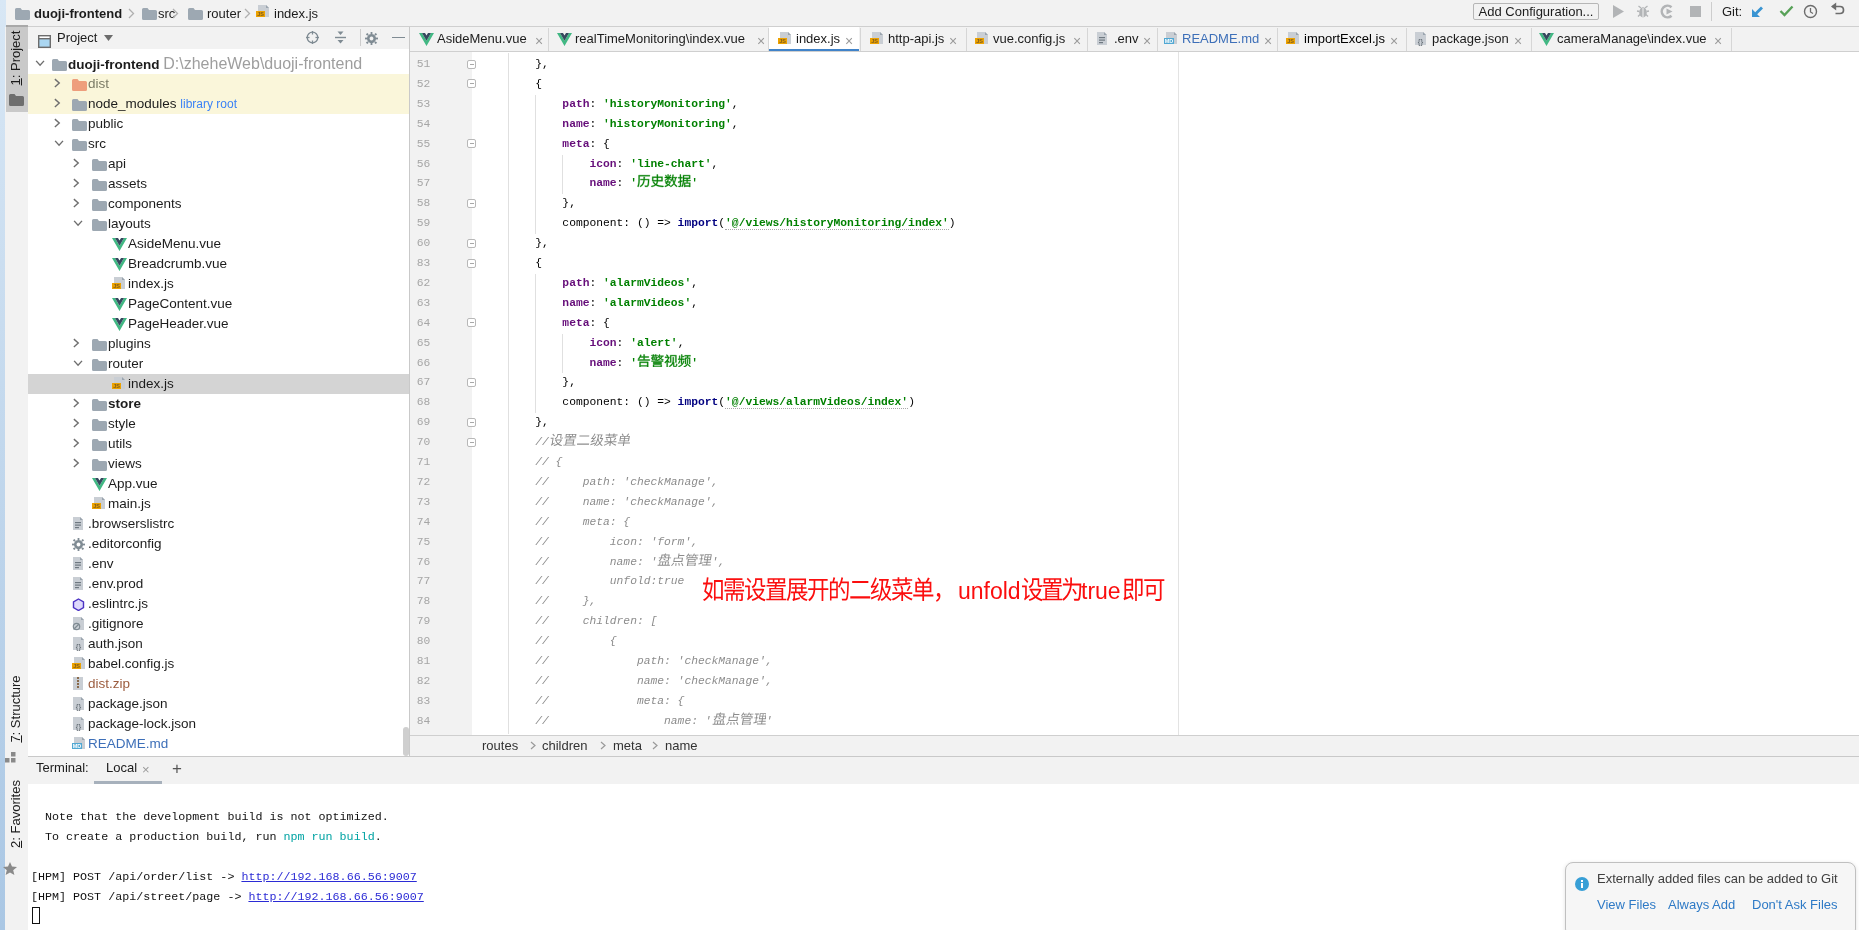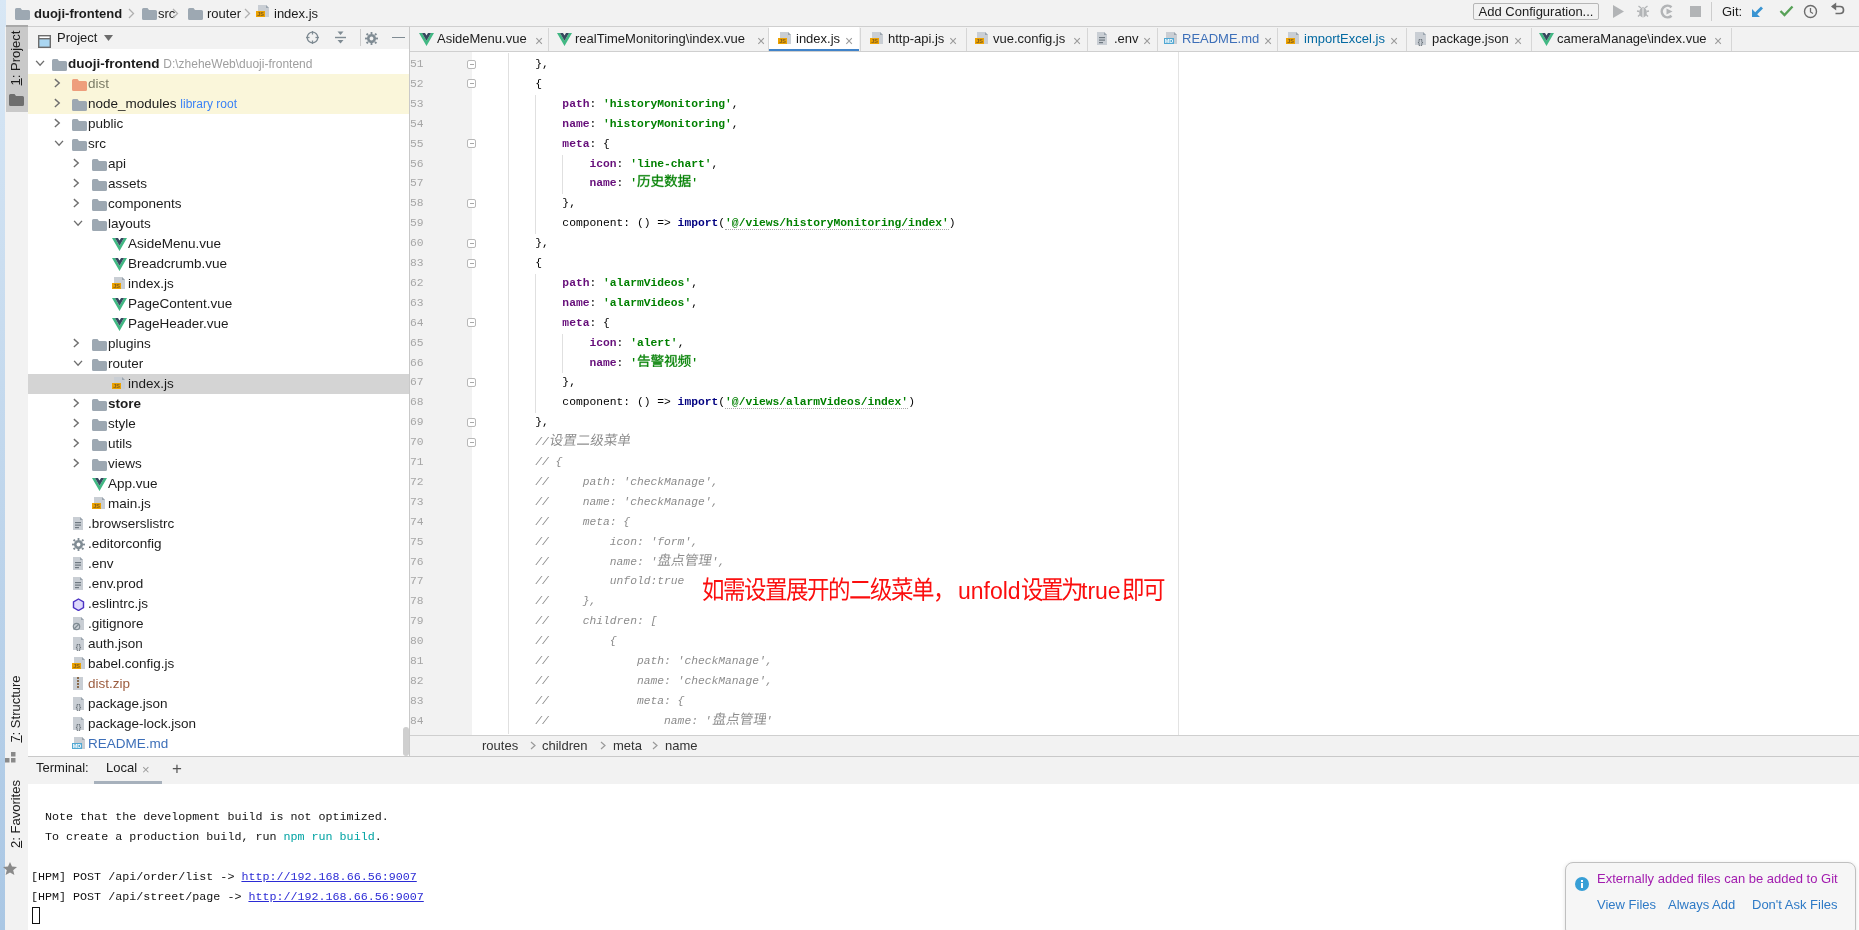--- a/index.html
+++ b/index.html
@@ -3,21 +3,21 @@
 *{margin:0;padding:0;box-sizing:border-box}
 html,body{width:1859px;height:930px;overflow:hidden}
 body{font-family:"Liberation Sans",sans-serif;background:#f2f2f2;position:relative}
 .abs{position:absolute}
 .cl{position:absolute;left:481px;height:19.9px;line-height:19.9px;font-family:"Liberation Mono",monospace;font-size:11.3px;white-space:pre;color:#000}
 .cl .k{color:#660e7a;font-weight:bold}
 .cl .s{color:#008000;font-weight:bold}
 .cl .kw{color:#000080;font-weight:bold}
 .cl.cm{color:#8c8c8c;font-style:italic}
 .sw{border-bottom:1px dotted #a8a8a8}
-.gn{position:absolute;left:410px;width:27px;text-align:left;font-family:"Liberation Mono",monospace;font-size:11.3px;color:#a6a6a6;height:19.9px;line-height:19.9px}
+.gn{position:absolute;left:410px;width:27px;text-align:center;font-family:"Liberation Mono",monospace;font-size:11.3px;color:#a6a6a6;height:19.9px;line-height:19.9px}
 .fm{position:absolute;left:467px;width:9px;height:9px;border:1px solid #b8b8b8;border-radius:2px;background:#fff}
 .fm:after{content:"";position:absolute;left:1.5px;right:1.5px;top:3px;height:1px;background:#a8a8a8}
 .ig{position:absolute;width:1px;background:#e0e0e0}
 .trow{height:20px;line-height:20px;font-size:13.5px;white-space:pre;color:#1c1c1c}
 .tlabel{height:24px;line-height:24px;font-size:13px;white-space:pre}
 .tx{color:#9a9a9a;font-size:14px;height:16px;line-height:16px}
 .bctext{font-size:13px;height:27px;line-height:27px;color:#1c1c1c}
 .tline{font-family:"Liberation Mono",monospace;font-size:11.7px;height:20px;line-height:20px;white-space:pre;color:#111}
 .turl{color:#2b2bd5;text-decoration:underline}
 .vlabel{font-size:13px;color:#1c1c1c;transform:rotate(-90deg);text-align:center;height:22px;line-height:22px;white-space:pre}
@@ -186,21 +186,21 @@
         </g>
       </svg></div>
     <div class="abs" style="left:364px;top:9.5px;width:13px;height:1.8px;background:#7f8b93"></div>
     <div class="abs" style="left:375px;top:700px;width:6px;height:29px;background:#cfcfcf;border-radius:3px"></div>
     <svg class="abs" style="left:7px;top:33px" width="11" height="7" viewBox="0 0 12 8">
       <path d="M1 1 L5.5 6 L10 1" stroke="#6e6e6e" stroke-width="1.6" fill="none"></path>
     </svg>
     <div class="abs" style="left:24px;top:30px"><svg width="15" height="13" viewBox="0 0 15 13" style="">
         <path fill="#9da8b2" d="M0 2.5 Q0 1 1.5 1 L5.5 1 L7 3 L13.5 3 Q15 3 15 4.5 L15 11.5 Q15 13 13.5 13 L1.5 13 Q0 13 0 11.5 Z"></path>
       </svg></div>
-    <div class="abs trow" style="left:40px;top:27px"><span style="color:#1c1c1c;font-weight:bold">duoji-frontend</span> <span style="color:#9e9e9e;font-size:12px">D:\zheheWeb\duoji-frontend</span></div>
+    <div class="abs trow" style="left:40px;top:27px"><span style="color:#1c1c1c;font-weight:bold">duoji-frontend</span> <span style="color:#9e9e9e;font-size:16px">D:\zheheWeb\duoji-frontend</span></div>
     <div class="abs" style="left:0;top:47px;width:381px;height:20px;background:#faf6da"></div>
     <svg class="abs" style="left:26px;top:51px" width="7" height="11" viewBox="0 0 8 12">
       <path d="M1 1 L6 5.5 L1 10" stroke="#6e6e6e" stroke-width="1.6" fill="none"></path>
     </svg>
     <div class="abs" style="left:44px;top:50px"><svg width="15" height="13" viewBox="0 0 15 13" style="">
         <path fill="#ee9e7c" d="M0 2.5 Q0 1 1.5 1 L5.5 1 L7 3 L13.5 3 Q15 3 15 4.5 L15 11.5 Q15 13 13.5 13 L1.5 13 Q0 13 0 11.5 Z"></path>
       </svg></div>
     <div class="abs trow" style="left:60px;top:47px"><span style="color:#7a7a66;font-weight:normal">dist</span></div>
     <div class="abs" style="left:0;top:67px;width:381px;height:20px;background:#faf6da"></div>
     <svg class="abs" style="left:26px;top:71px" width="7" height="11" viewBox="0 0 8 12">
@@ -488,21 +488,21 @@
       <text x="5" y="11.2" font-size="5.5" font-weight="bold" fill="#fff" text-anchor="middle" font-family="Liberation Sans">MD</text>
     </svg></div>
 <div class="abs tlabel" style="left:1182px;top:27px;color:#3d6fb8">README.md</div>
 <div class="abs tx" style="left:1264px;top:33px">×</div>
 <div class="abs" style="left:1286px;top:32px"><svg width="15" height="14" viewBox="0 0 15 14" style="">
       <path fill="#c9ced4" d="M2 0 L10 0 L13 3 L13 12 L2 12 Z"></path>
       <path fill="#9aa4ae" d="M10 0 L13 3 L10 3 Z"></path>
       <rect x="0" y="6" width="9" height="6" fill="#eda200"></rect>
       <text x="4.5" y="11.2" font-size="5.5" font-weight="bold" fill="#7a5c20" text-anchor="middle" font-family="Liberation Sans">JS</text>
     </svg></div>
-<div class="abs tlabel" style="left:1304px;top:27px;color:#0369a1">importExcel.js</div>
+<div class="abs tlabel" style="left:1304px;top:27px;color:#000000">importExcel.js</div>
 <div class="abs tx" style="left:1390px;top:33px">×</div>
 <div class="abs" style="left:1414px;top:32px"><svg width="14" height="14" viewBox="0 0 14 14" style="">
       <path fill="#c9ced4" d="M1 0 L9 0 L12 3 L12 13 L1 13 Z"></path>
       <path fill="#9aa4ae" d="M9 0 L12 3 L9 3 Z"></path>
       <text x="6.5" y="11.5" font-size="8" fill="#555e66" text-anchor="middle" font-family="Liberation Sans">{}</text>
     </svg></div>
 <div class="abs tlabel" style="left:1432px;top:27px;color:#1c1c1c">package.json</div>
 <div class="abs tx" style="left:1514px;top:33px">×</div>
 <div class="abs" style="left:1539px;top:32px"><svg width="15" height="13" viewBox="0 0 15 13" style="">
       <path fill="#41b883" d="M0 0 L3 0 L7.5 7.8 L12 0 L15 0 L7.5 13 Z"></path>
@@ -681,15 +681,15 @@
 <div class="abs tline" style="left:31px;top:827px">  To create a production build, run <span style="color:#00a3a3">npm run build</span>.</div>
 <div class="abs tline" style="left:31px;top:867px">[HPM] POST /api/order/list -&gt; <span class="turl">http://192.168.66.56:9007</span></div>
 <div class="abs tline" style="left:31px;top:887px">[HPM] POST /api/street/page -&gt; <span class="turl">http://192.168.66.56:9007</span></div>
 <div class="abs" style="left:32px;top:907px;width:8px;height:17px;border:1.5px solid #111"></div>
 <div class="abs" style="left:1565px;top:862px;width:291px;height:75px;background:#f6f6f6;border:1px solid #c0c0c0;border-radius:8px;box-shadow:0 1px 4px rgba(0,0,0,0.12)"></div>
 <svg width="14" height="14" viewBox="0 0 14 14" style="position:absolute;left:1575px;top:877px">
     <circle cx="7" cy="7" r="7" fill="#389fd6"></circle>
     <rect x="6" y="3" width="2" height="2" fill="#fff"></rect>
     <rect x="6" y="6" width="2" height="5" fill="#fff"></rect>
   </svg>
-<div class="abs" style="left:1597px;top:871px;font-size:13px;color:#a21caf">Externally added files can be added to Git</div>
+<div class="abs" style="left:1597px;top:871px;font-size:13px;color:#404040">Externally added files can be added to Git</div>
 <div class="abs" style="left:1597px;top:897px;font-size:13px;color:#2e7ac6">View Files</div>
 <div class="abs" style="left:1668px;top:897px;font-size:13px;color:#2e7ac6">Always Add</div>
 <div class="abs" style="left:1752px;top:897px;font-size:13px;color:#2e7ac6">Don't Ask Files</div>
 </body></html>

